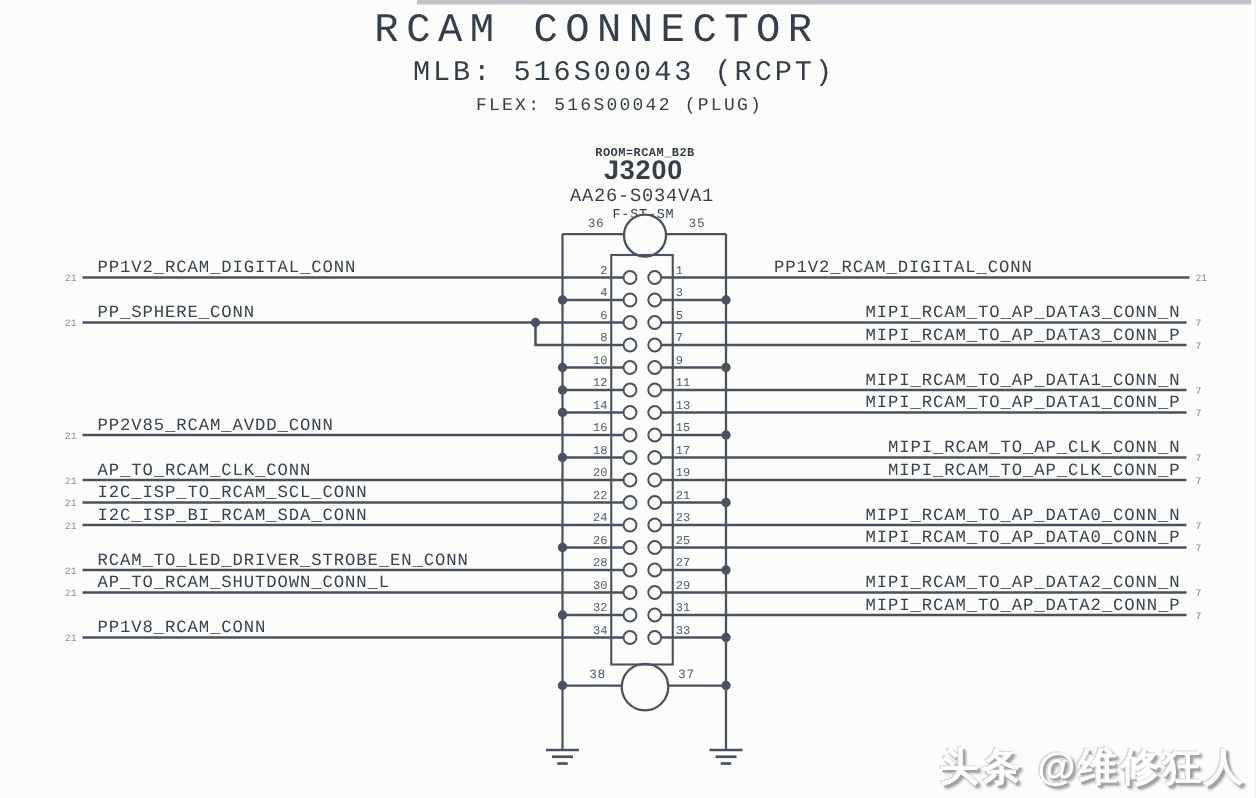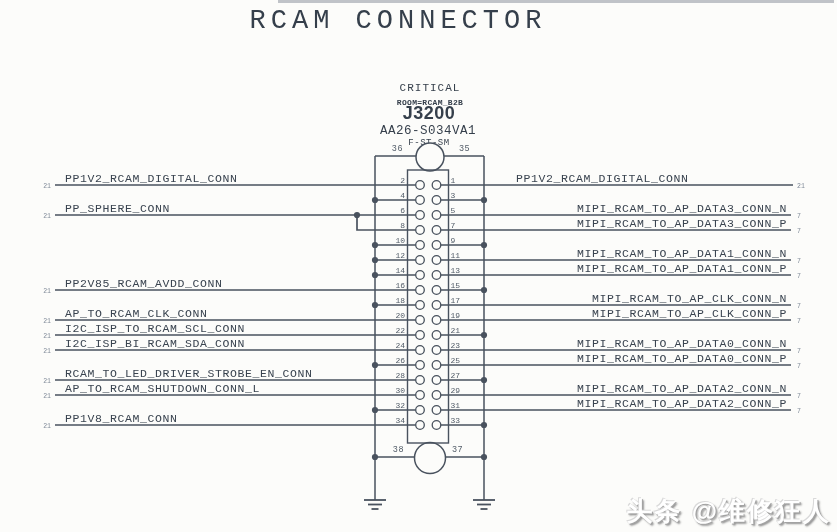--- a/index.html
+++ b/index.html
@@ -28,21 +28,22 @@
     margin-left:20px;
   }
 </style>
 </head>
 <body>
 
 <div class="canvas">
   <div class="scanband"></div>
 
   <div class="tt t-title">RCAM CONNECTOR</div>
-  <div class="tt t-critical">CRITICAL</div>
+  <div class="tt t-mlb">MLB: 516S00043 (RCPT)</div>
+  <div class="tt t-flex">FLEX: 516S00042 (PLUG)</div>
   <div class="tt t-room">ROOM=RCAM_B2B</div>
   <div class="tt t-refdes">J3200</div>
   <div class="tt t-part">AA26-S034VA1</div>
   <div class="tt t-pkg">F-ST-SM</div>
 
   <svg class="schematic" viewBox="0 0 837 532">
       <line x1="375" y1="156" x2="416" y2="156" stroke="#49525e" stroke-width="1.5"></line>
       <circle cx="430" cy="157" r="14" fill="#fcfcfa" stroke="#49525e" stroke-width="1.5"></circle>
       <line x1="444" y1="156" x2="484" y2="156" stroke="#49525e" stroke-width="1.5"></line>
       <line x1="375" y1="156" x2="375" y2="500" stroke="#49525e" stroke-width="1.5"></line>

